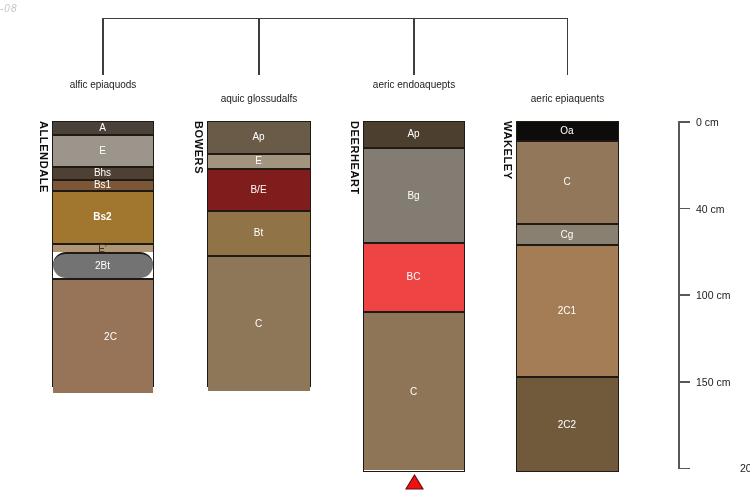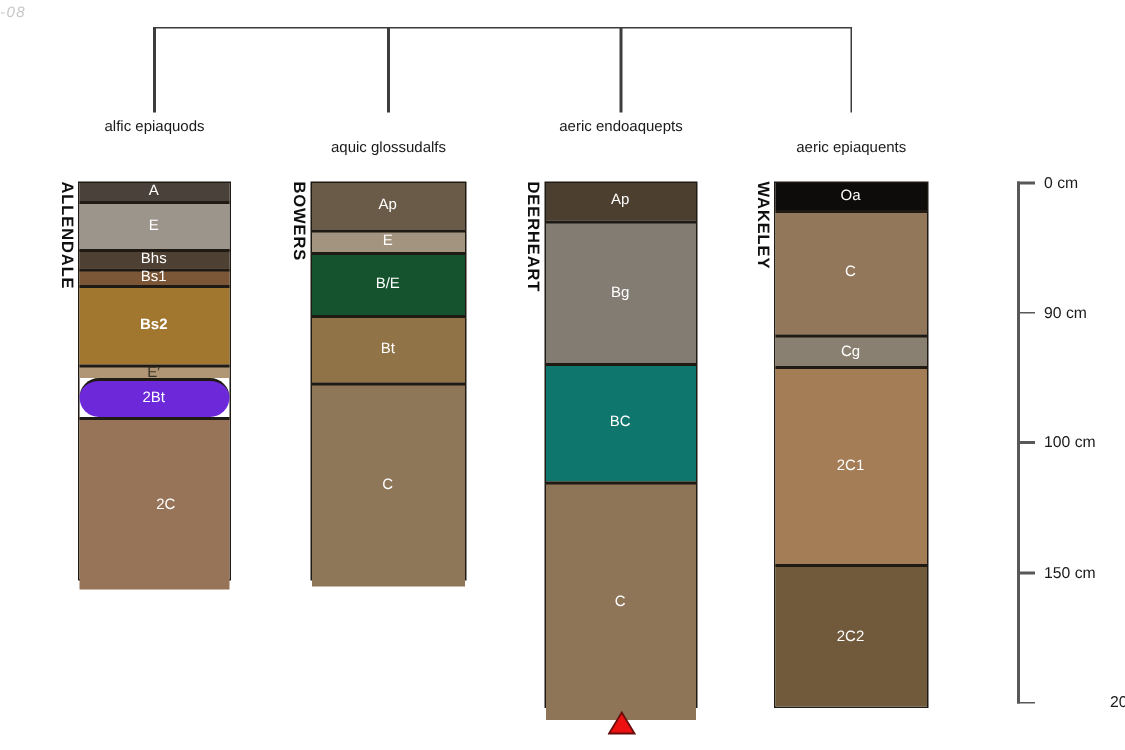--- a/index.html
+++ b/index.html
@@ -67,54 +67,54 @@
         </div>
         <div class="hz" style="height: 11.258px; background: rgb(123, 87, 55);">
           <div class="hz-label" style="color: rgb(255, 255, 255);">Bs1</div>
         </div>
         <div class="hz" style="height: 53px; background: rgb(161, 119, 47); font-weight: bold;">
           <div class="hz-label" style="color: rgb(255, 255, 255);">Bs2</div>
         </div>
         <div class="hz" style="height: 9.526px; background: rgb(176, 150, 116);">
           <div class="hz-label" style="color: rgb(58, 51, 42);">E′</div>
         </div>
-        <div class="hz" style="height: 25.98px; background: #6d28d9; border-radius: 13px;">
+        <div class="hz" style="height: 25.98px; background: #737373; border-radius: 13px;">
           <div class="hz-label" style="color: rgb(255, 255, 255);">2Bt</div>
         </div>
         <div class="hz" style="height: 114.312px; background: rgb(151, 116, 88);">
           <div class="hz-label" style="color: rgb(255, 255, 255); padding-left: 16px;">2C</div>
         </div>
       </div>
       <div class="series-label" style="left: 191px; top: 121px;">BOWERS</div>
       <div class="soil-col" style="left: 206.5px; top: 120.5px; width: 102px; height: 264.13px;">
         <div class="hz" style="height: 31.176px; background: rgb(106, 91, 72);">
           <div class="hz-label" style="color: rgb(255, 255, 255);">Ap</div>
         </div>
         <div class="hz" style="height: 15.588px; background: rgb(163, 148, 127);">
           <div class="hz-label" style="color: rgb(255, 255, 255);">E</div>
         </div>
-        <div class="hz" style="height: 41.568px; background: #14532d;">
+        <div class="hz" style="height: 41.568px; background: #7f1d1d;">
           <div class="hz-label" style="color: rgb(255, 255, 255);">B/E</div>
         </div>
         <div class="hz" style="height: 45px; background: rgb(144, 115, 71);">
           <div class="hz-label" style="color: rgb(255, 255, 255);">Bt</div>
         </div>
         <div class="hz" style="height: 135.962px; background: rgb(142, 118, 89);">
           <div class="hz-label" style="color: rgb(255, 255, 255);">C</div>
         </div>
       </div>
       <div class="series-label" style="left: 347px; top: 121px;">DEERHEART</div>
       <div class="soil-col" style="left: 362.5px; top: 120.5px; width: 100px; height: 349.864px;">
         <div class="hz" style="height: 25.98px; background: rgb(77, 63, 47);">
           <div class="hz-label" style="color: rgb(255, 255, 255);">Ap</div>
         </div>
         <div class="hz" style="height: 94.394px; background: rgb(131, 124, 114);">
           <div class="hz-label" style="color: rgb(255, 255, 255);">Bg</div>
         </div>
-        <div class="hz" style="height: 79px; background: #0f766e;">
+        <div class="hz" style="height: 69px; background: #ef4444;">
           <div class="hz-label" style="color: rgb(255, 255, 255);">BC</div>
         </div>
         <div class="hz" style="height: 159.344px; background: rgb(142, 117, 88);">
           <div class="hz-label" style="color: rgb(255, 255, 255);">C</div>
         </div>
       </div>
       <div class="series-label" style="left: 500px; top: 121px;">WAKELEY</div>
       <div class="soil-col" style="left: 515.5px; top: 120.5px; width: 101px; height: 349.864px;">
         <div class="hz" style="height: 18.186px; background: rgb(13, 12, 10);">
           <div class="hz-label" style="color: rgb(255, 255, 255);">Oa</div>
@@ -131,21 +131,21 @@
         <div class="hz" style="height: 95.26px; background: rgb(113, 90, 60);">
           <div class="hz-label" style="color: rgb(255, 255, 255);">2C2</div>
         </div>
       </div>
     </div>
   <div id="scale">
       <div class="scale-vline" style="left: 678px; top: 121.25px; height: 347.9px;"></div>
       <div class="scale-tick" style="left: 678px; top: 121.25px; width: 12px;"></div>
       <div class="scale-tick-label" style="left: 696px; top: 122px;">0 cm</div>
       <div class="scale-tick" style="left: 678px; top: 207.85px; width: 12px;"></div>
-      <div class="scale-tick-label" style="left: 696px; top: 208.6px;">90 cm</div>
+      <div class="scale-tick-label" style="left: 696px; top: 208.6px;">40 cm</div>
       <div class="scale-tick" style="left: 678px; top: 294.45px; width: 12px;"></div>
       <div class="scale-tick-label" style="left: 696px; top: 295.2px;">100 cm</div>
       <div class="scale-tick" style="left: 678px; top: 381.05px; width: 12px;"></div>
       <div class="scale-tick-label" style="left: 696px; top: 381.8px;">150 cm</div>
       <div class="scale-tick" style="left: 678px; top: 467.65px; width: 12px;"></div>
       <div class="scale-tick-label" style="left: 696px; top: 468.4px; margin-left: 44px;">200 cm</div>
     </div>
   <div id="markers">
       <div class="marker-tri" style="left: 404.5px; top: 473.864px; width: 19px; height: 16px;"><svg width="19" height="16" viewBox="0 0 19 16">
           <polygon points="9.5,1 18,15 1,15" fill="#ee1111" stroke="#6b0d0d" stroke-width="1.2"></polygon>

